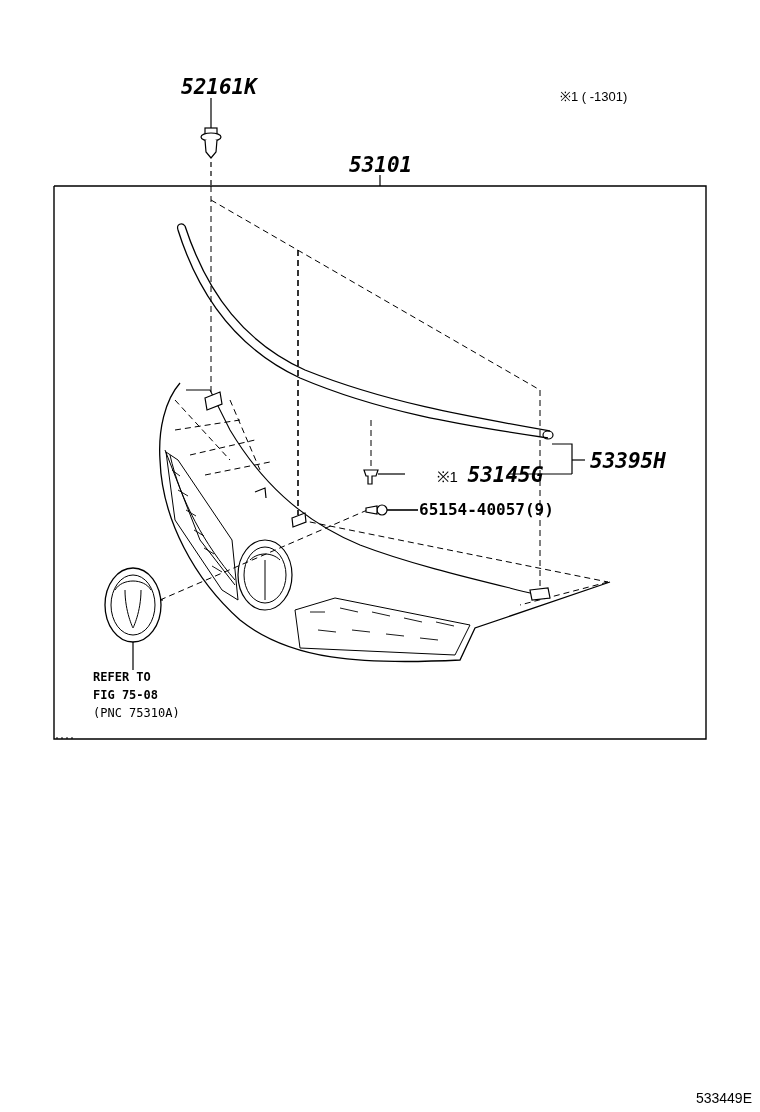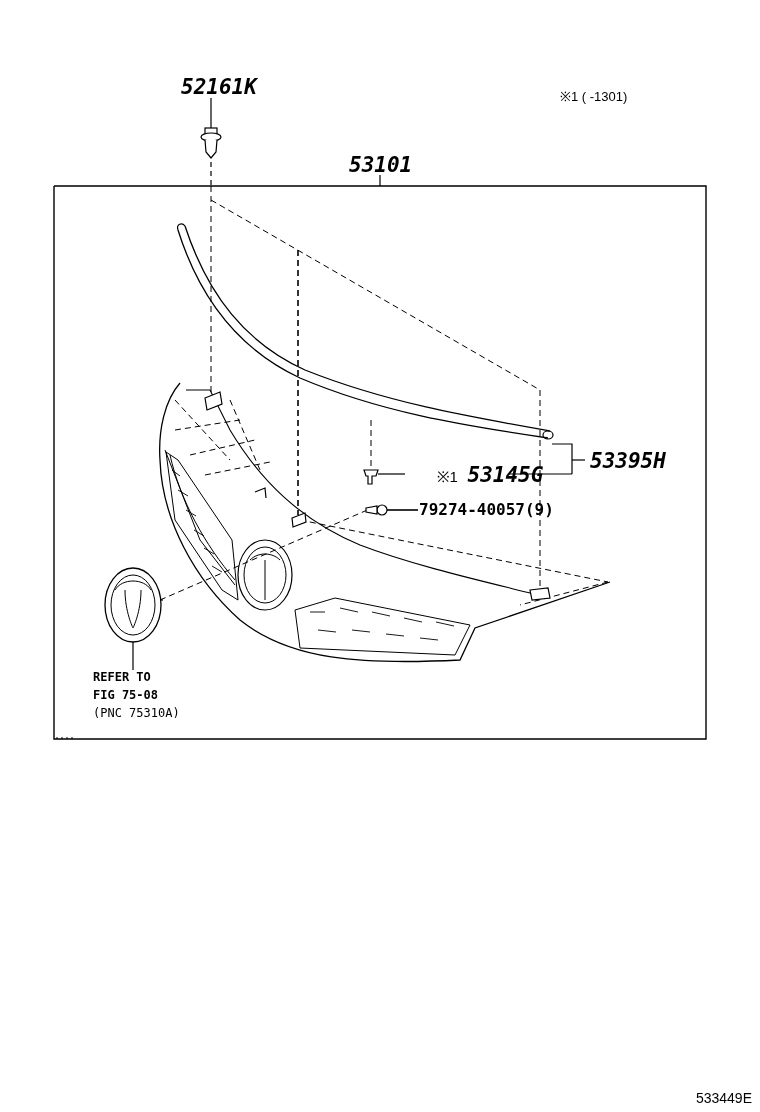--- a/index.html
+++ b/index.html
@@ -110,21 +110,21 @@
 <div class="label lg" style="left:349px; top:155px;">53101</div>
 
 <div class="label lg" style="left:590px; top:451px;text-align:center;">53395H</div>
 
 <div style="position:absolute; left:406px; top:465px; white-space:nowrap;margin-left:31px;">
   <span class="note" style="position:static; font-size:15px;">※1</span>
   <span class="label lg" style="position:static;">53145G</span>
 </div>
 
 <div style="position:absolute; left:419px; top:500px; white-space:nowrap;">
-  <span class="label md" style="position:static;">79274-40057</span><span class="label md" style="position:static;">(9)</span>
+  <span class="label md" style="position:static;">65154-40057</span><span class="label md" style="position:static;">(9)</span>
 </div>
 
 <div class="ref" style="left:93px; top:668px;">
   <div>REFER TO</div>
   <div>FIG 75-08</div>
   <div class="sub">(PNC 75310A)</div>
 </div>
 
 <div class="fig-id">533449E</div>
 

